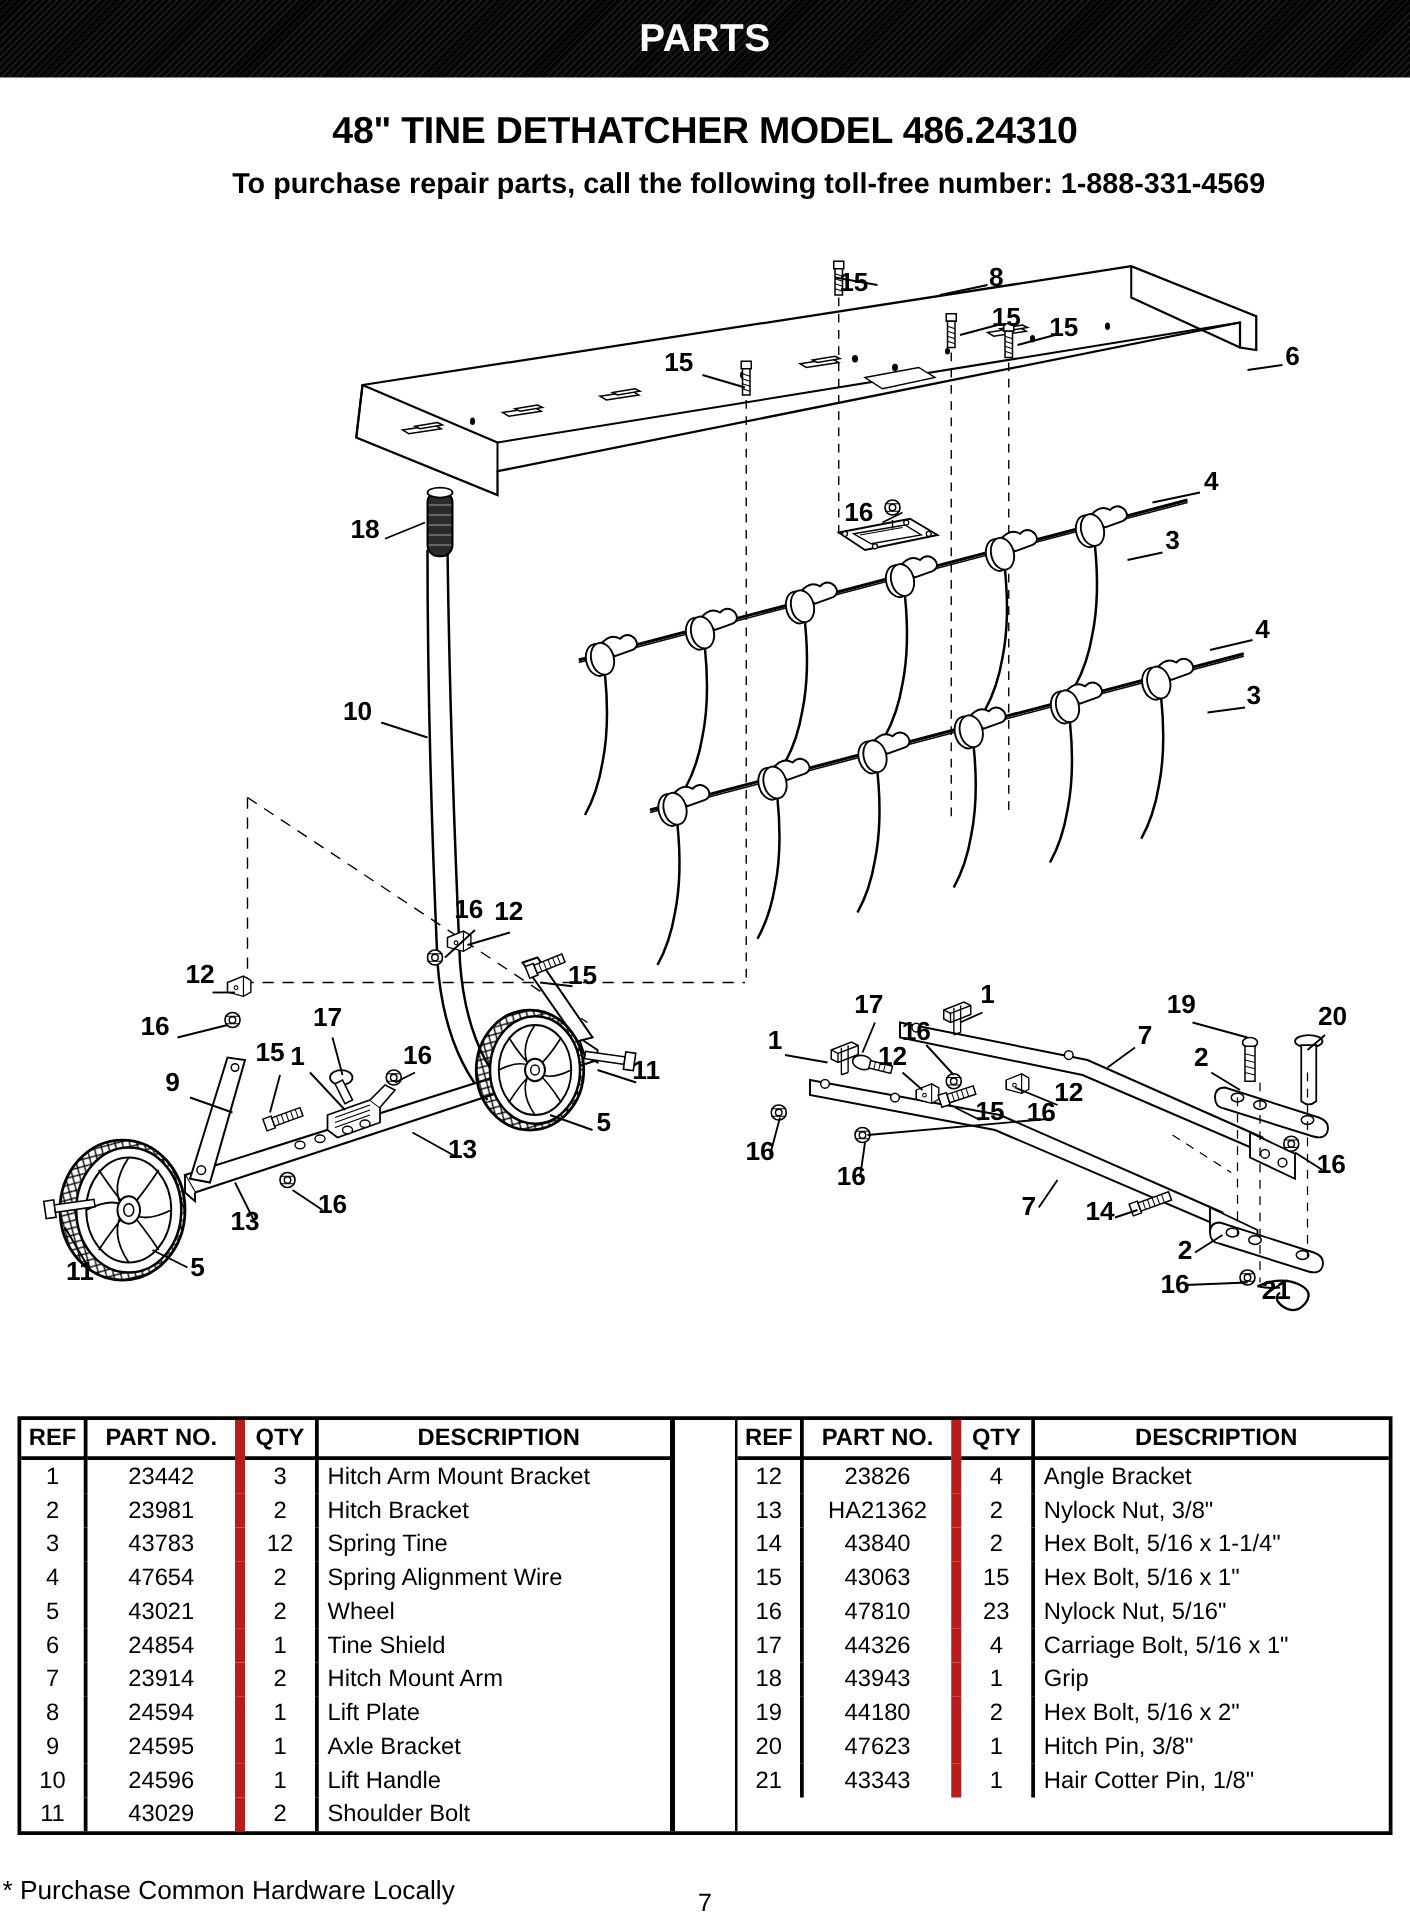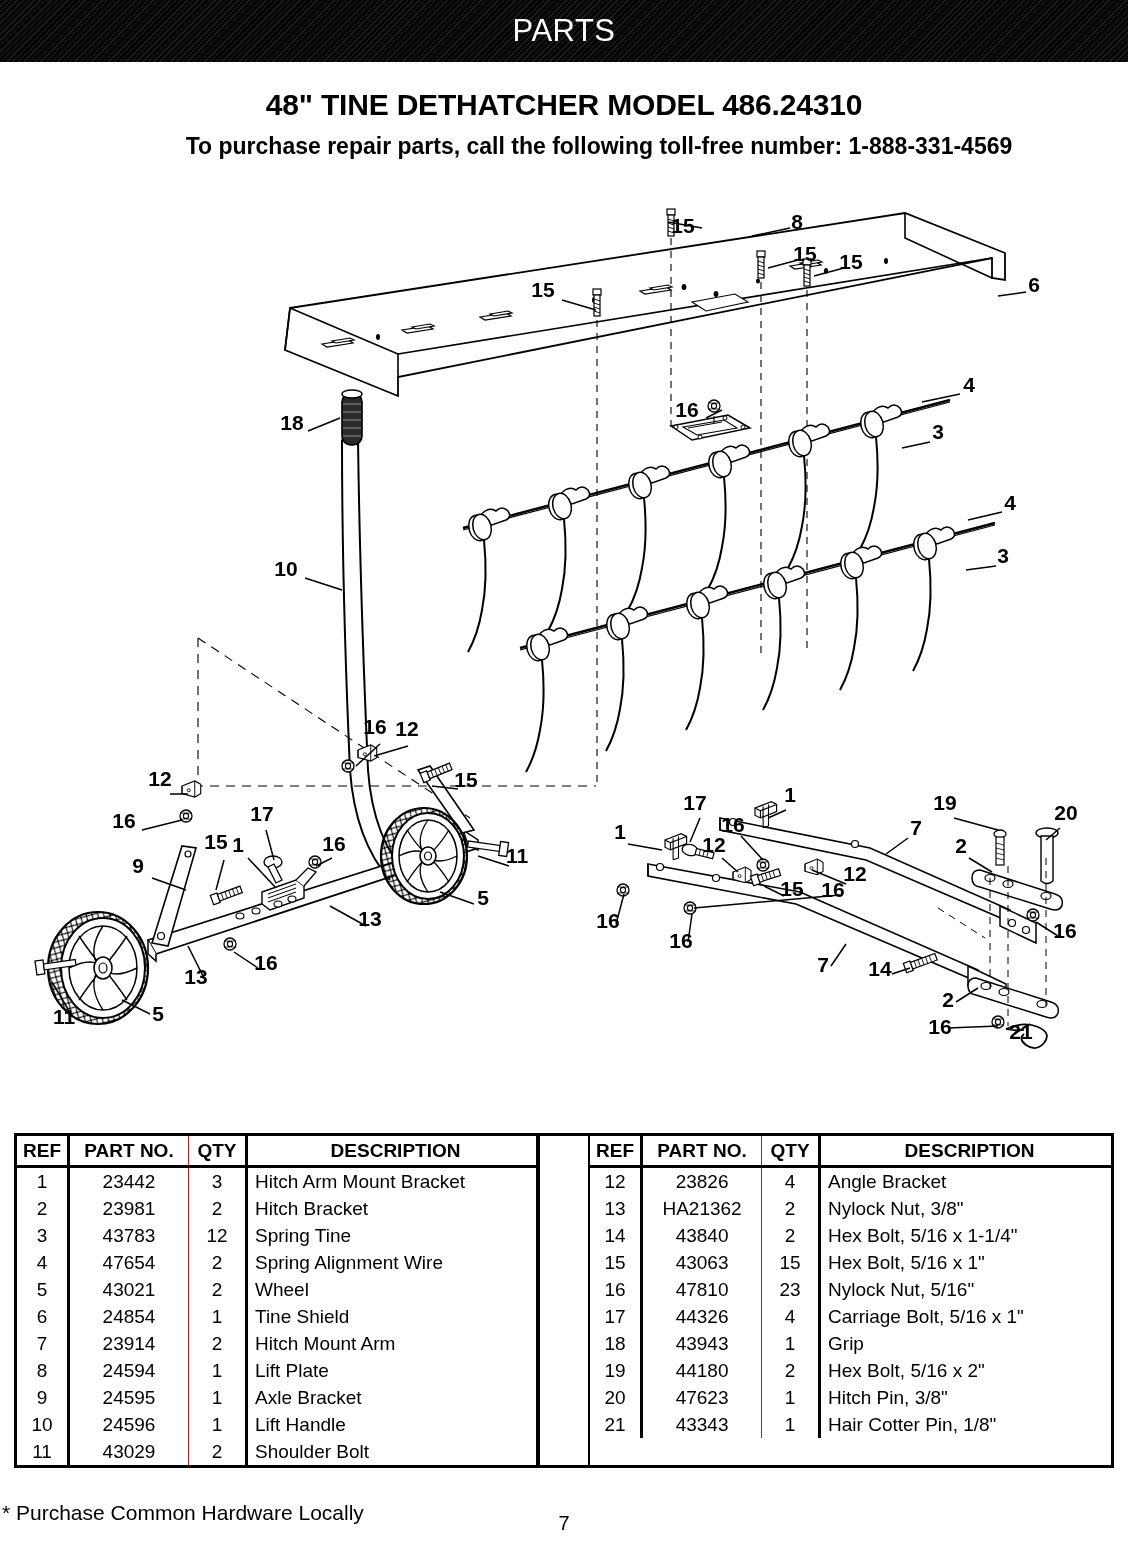--- a/index.html
+++ b/index.html
@@ -29,21 +29,21 @@
         rgba(255,255,255,0.10) 1px,
         rgba(0,0,0,0) 1px,
         rgba(0,0,0,0) 4px);
     display: flex;
     align-items: center;
     justify-content: center;
   }
   .banner-title {
     color: #ffffff;
     font-size: 31px;
-    font-weight: normal;
+    font-weight: bold;
     letter-spacing: 0.5px;
     font-family: "Liberation Sans", sans-serif;
   }
 
   
   .doc-title {
     position: absolute;
     left: 0; top: 88px;
     width: 1128px;
     text-align: center;
@@ -109,21 +109,21 @@
     font-weight: normal;
   }
   table.parts th {
     font-weight: bold;
     border-bottom: 3px solid #000;
     text-align: center;
     height: 29px;
     line-height: 29px;
   }
   .c-ref   { width: 50px;  text-align: center; border-right: 3px solid #000; }
-  .c-part  { width: 118px; text-align: center; border-right: 1px solid #b91c1c; }
+  .c-part  { width: 118px; text-align: center; border-right: 8px solid #b91c1c; }
   .c-qty   { width: 56px;  text-align: center; border-right: 3px solid #000; }
   .c-desc  { text-align: left; padding-left: 7px !important; }
 
   
   .footnote {
     position: absolute;
     left: 2px;
     top: 1501px;
     font-size: 21px;
   }

